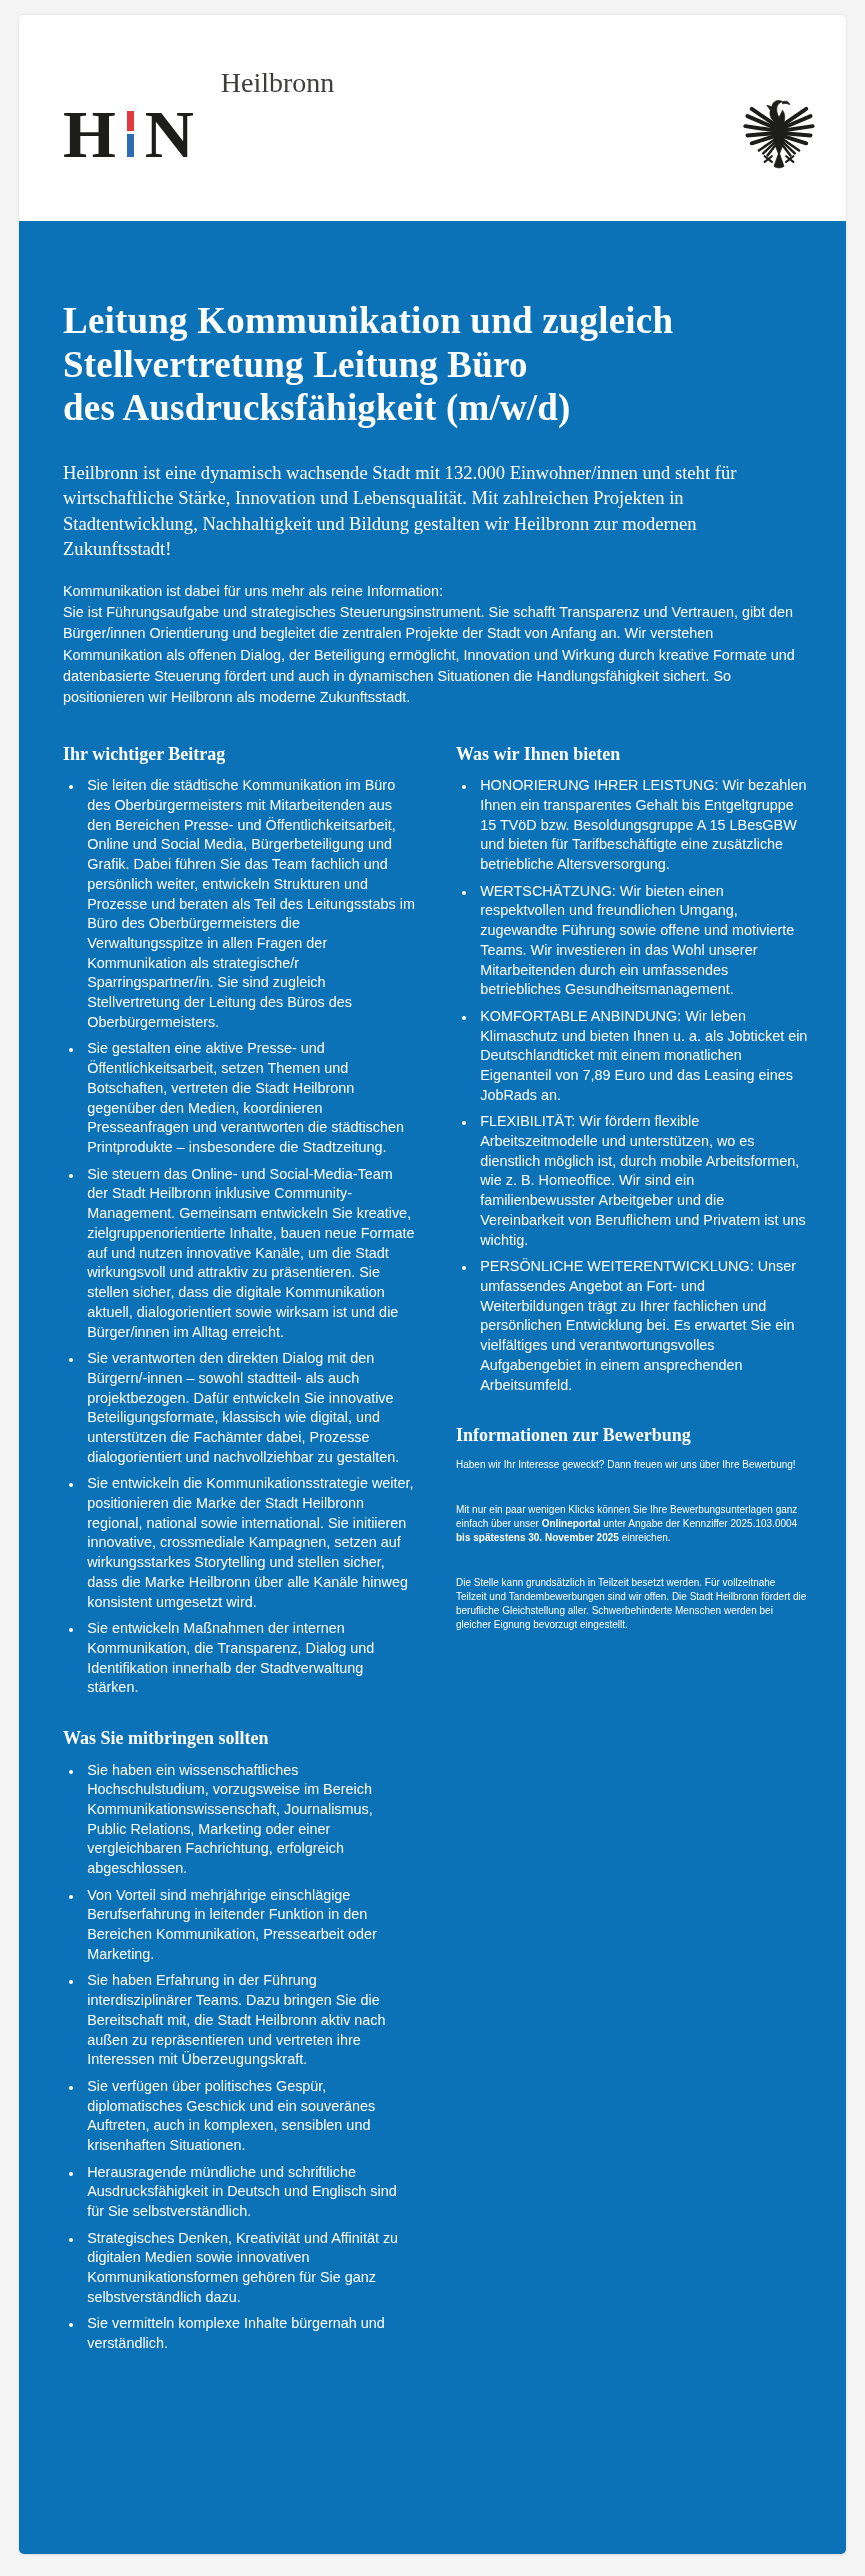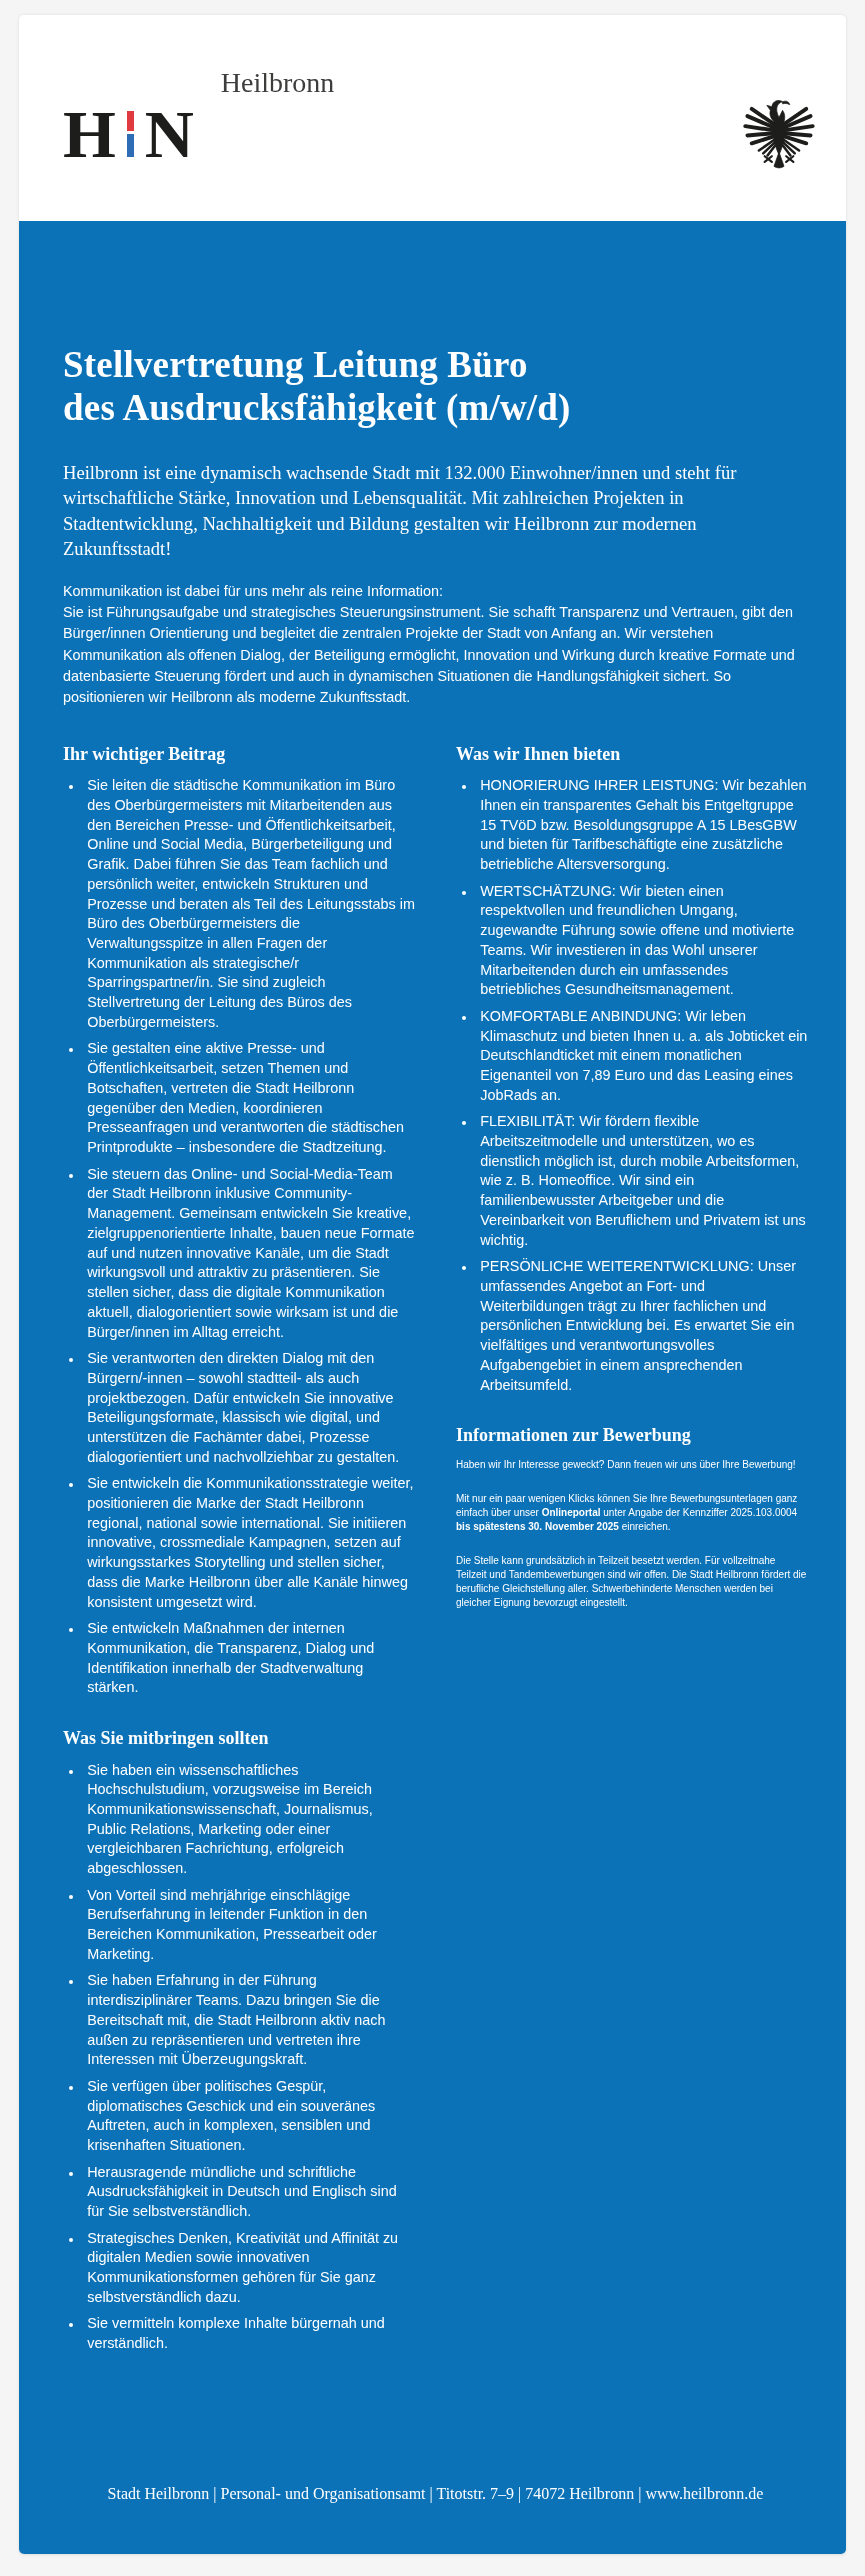--- a/index.html
+++ b/index.html
@@ -37,21 +37,21 @@
          margin:30px 0 0;max-width:744px;}
   .subintro{font-size:14.4px;line-height:1.47;margin:20px 0 16px;max-width:778px;}
   .columns{display:grid;grid-template-columns:1fr 1fr;column-gap:41px;margin-top:18.6px;}
   h2{font-family:"Liberation Serif",serif;font-weight:700;font-size:18px;line-height:1.3;margin:0;}
   h2.mt{margin-top:29px;}
   .col ul{list-style:disc outside;margin:10px 0 0;padding-left:20px;
           font-size:14.4px;line-height:1.37;}
   .col li{margin-bottom:6.8px;padding-left:4.2px;}
   .col li::marker{font-size:.85em;}
   .col-right p{font-size:10px;line-height:1.37;margin:10px 0 0;}
-  .col-right p.gap{margin-top:21px;}
+  .col-right p.gap{margin-top:32px;}
   strong{font-weight:700;}
   .card-footer{margin-top:auto;padding-top:118px;text-align:center;
                font-family:"Liberation Serif",serif;font-size:16px;line-height:1.3;}
 </style>
 </head>
 <body>
 
 <div class="page">
   <div class="card">
 
@@ -108,21 +108,21 @@
               <path d="M40 84 L30 92"></path>
             <path d="M60 84 L70 92"></path>
               <path d="M70 84 L60 92"></path>
           </g>
         </g>
       </svg>
     </header>
 
     <section class="card-body">
       <h1 class="title">
-        <br>
+        <span>Leitung Kommunikation und zugleich</span><br>
         <span>Stellvertretung Leitung Büro</span><br>
         <span>des Ausdrucksfähigkeit (m/w/d)</span>
       </h1>
 
       <p class="intro">Heilbronn ist eine dynamisch wachsende Stadt mit 132.000 Einwohner/innen und steht für wirtschaftliche Stärke, Innovation und Lebensqualität. Mit zahlreichen Projekten in Stadtentwicklung, Nachhaltigkeit und Bildung gestalten wir Heilbronn zur modernen Zukunftsstadt!</p>
 
       <p class="subintro">
         <span>Kommunikation ist dabei für uns mehr als reine Information:</span><br>
         <span>Sie ist Führungsaufgabe und strategisches Steuerungsinstrument. Sie schafft Transparenz und Vertrauen, gibt den Bürger/innen Orientierung und begleitet die zentralen Projekte der Stadt von Anfang an. Wir verstehen Kommunikation als offenen Dialog, der Beteiligung ermöglicht, Innovation und Wirkung durch kreative Formate und datenbasierte Steuerung fördert und auch in dynamischen Situationen die Handlungsfähigkeit sichert. So positionieren wir Heilbronn als moderne Zukunftsstadt.</span>
       </p>
@@ -165,18 +165,17 @@
           <h2 class="mt">Informationen zur Bewerbung</h2>
           <p>Haben wir Ihr Interesse geweckt? Dann freuen wir uns über Ihre Bewerbung!</p>
           <p class="gap">
             <span>Mit nur ein paar wenigen Klicks können Sie Ihre Bewerbungsunterlagen ganz einfach über unser </span><strong>Onlineportal</strong><span> unter Angabe der Kennziffer 2025.103.0004 </span><strong>bis spätestens 30. November 2025</strong><span> einreichen.</span>
           </p>
           <p class="gap">Die Stelle kann grundsätzlich in Teilzeit besetzt werden. Für vollzeitnahe Teilzeit und Tandembewerbungen sind wir offen. Die Stadt Heilbronn fördert die berufliche Gleichstellung aller. Schwerbehinderte Menschen werden bei gleicher Eignung bevorzugt eingestellt.</p>
         </div>
 
       </div>
 
-      <footer class="card-footer">Stadt Heilbronn | Personal- und Organisationsamt | Titotstr. 7–9 | 74072 Heilbronn | www.heilbronn.de</footer>
     </section>
 
   </div>
 </div>
 
 
 </body></html>

